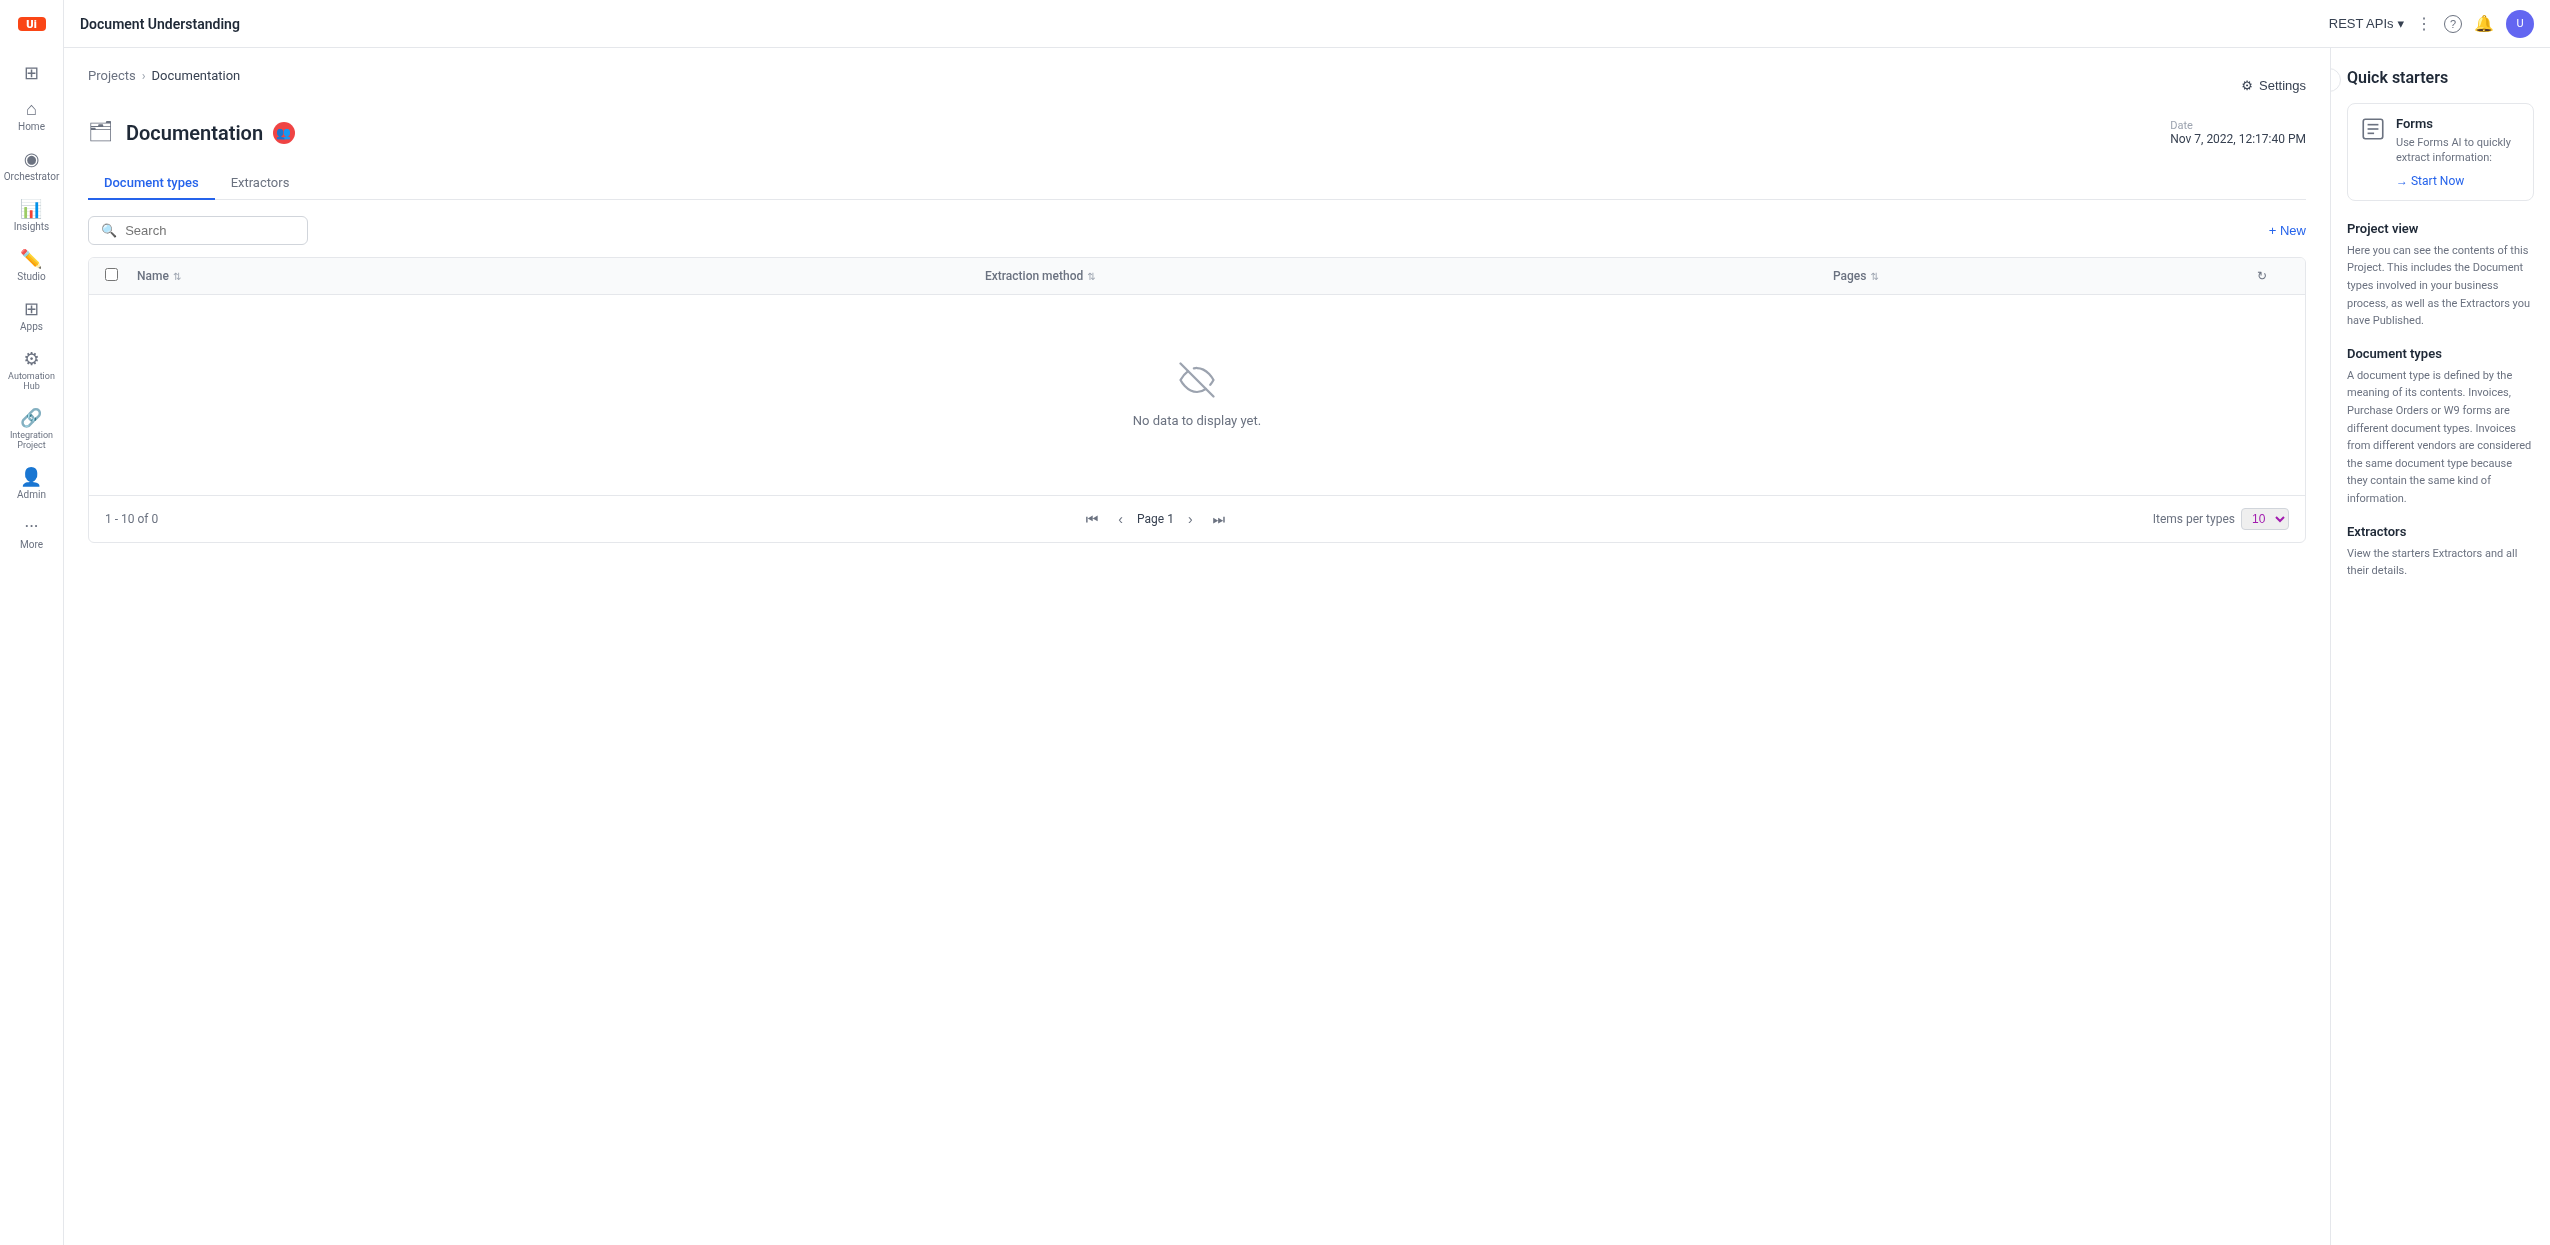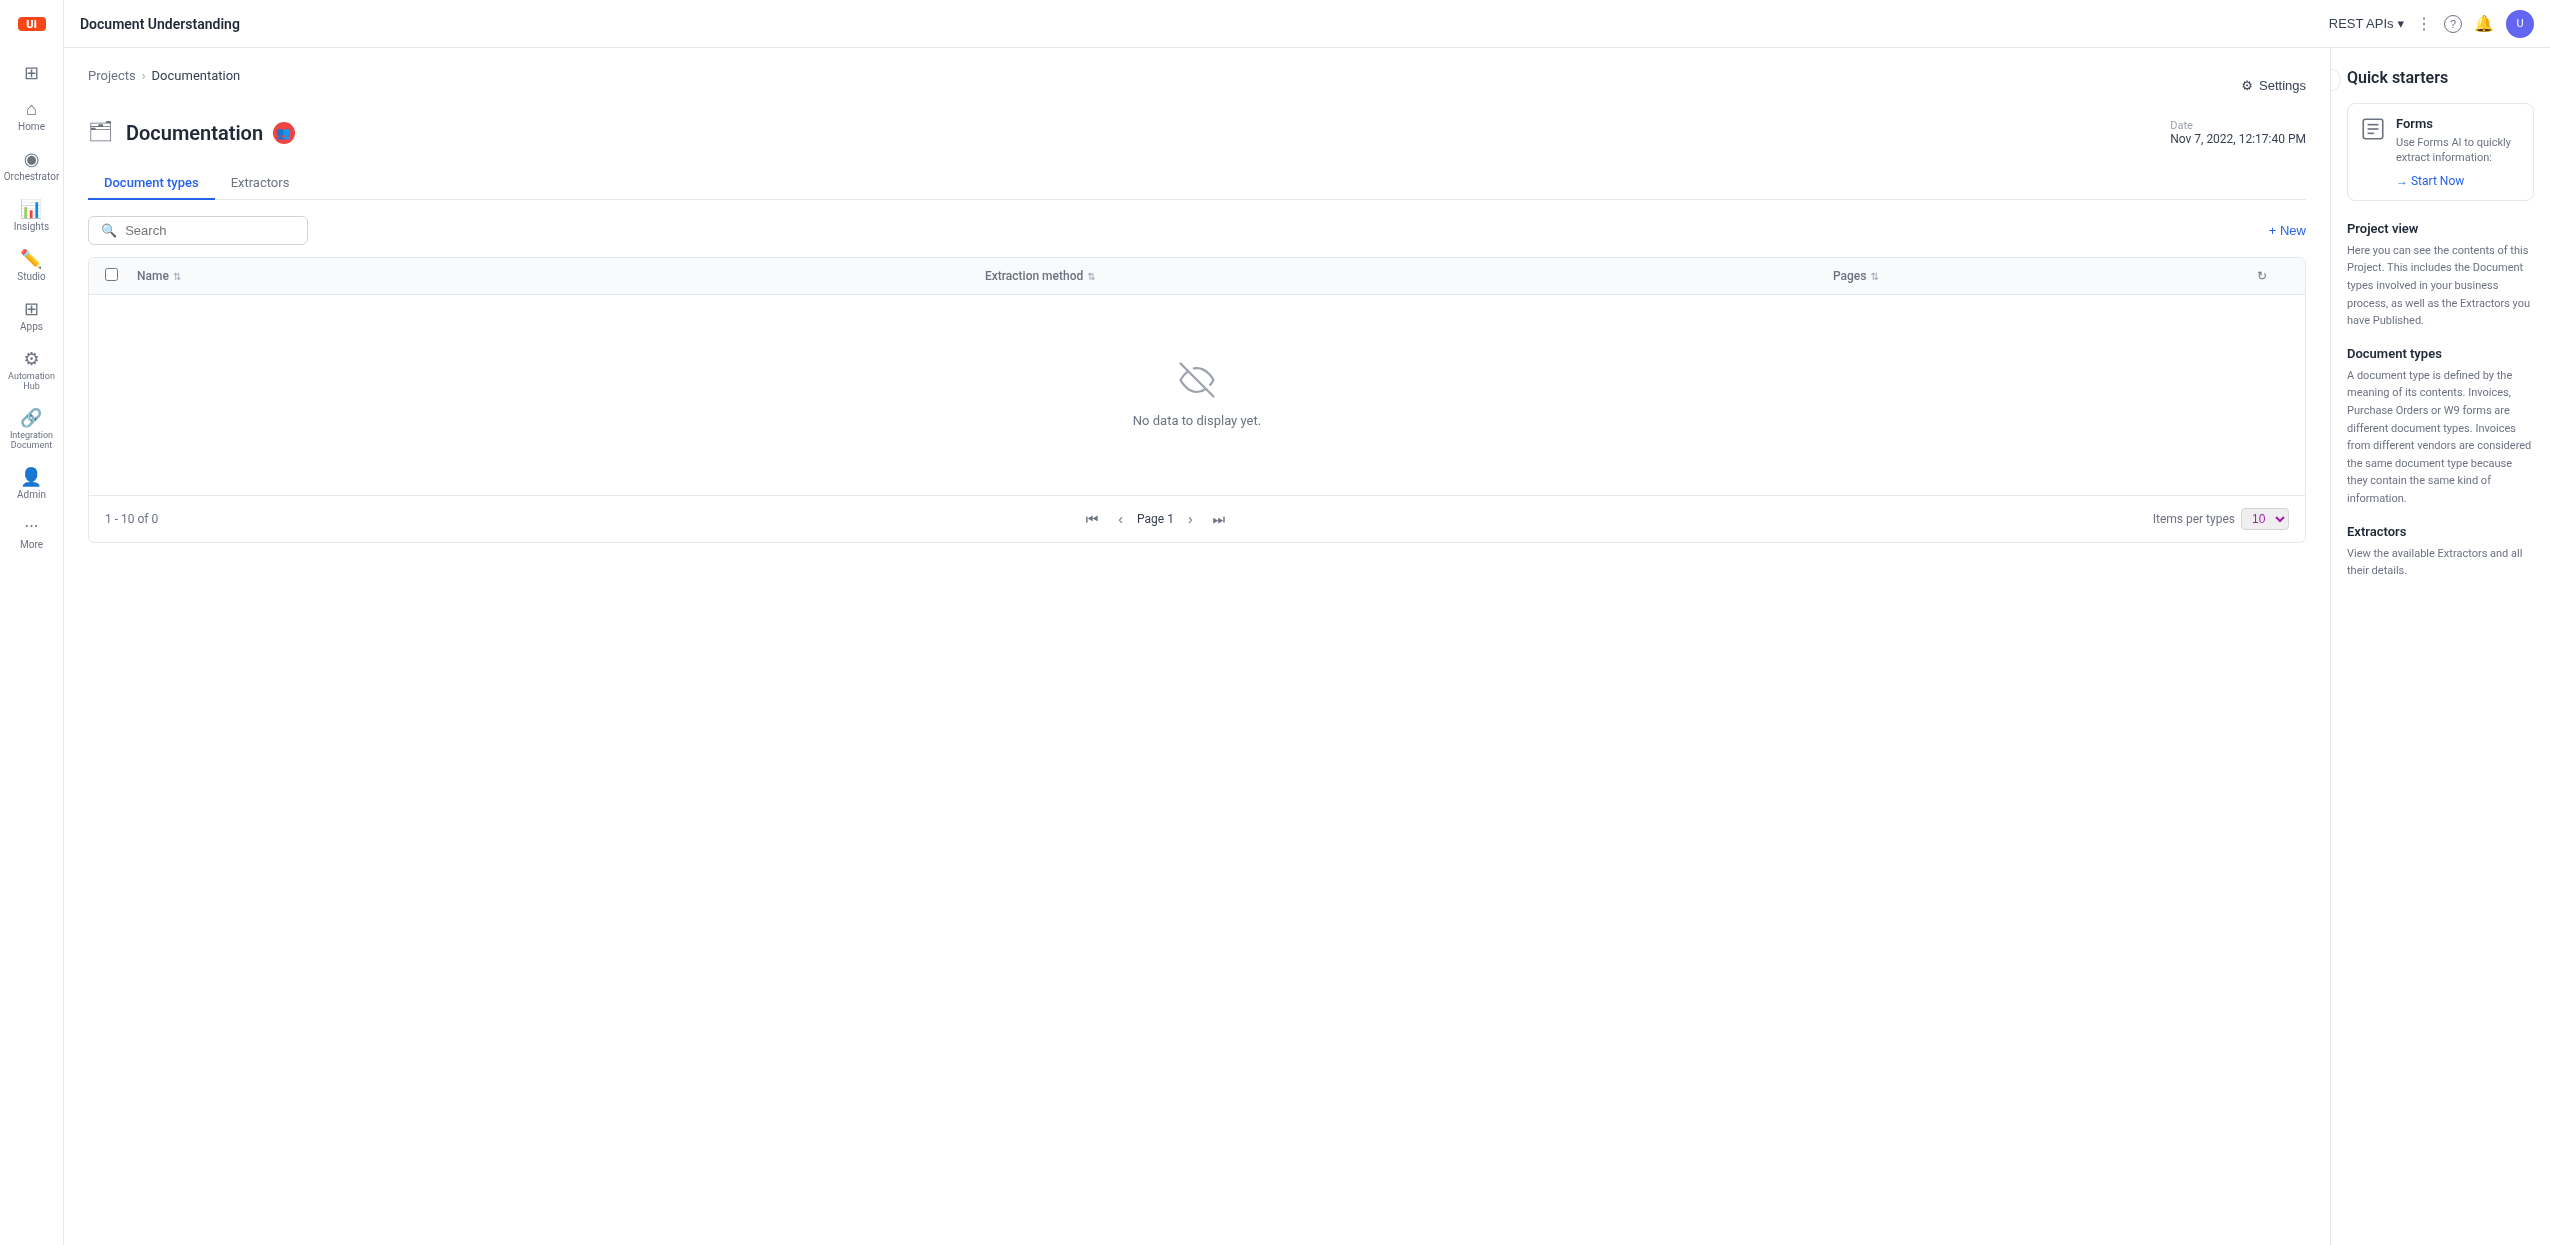--- a/index.html
+++ b/index.html
@@ -236,21 +236,21 @@
   <div class="sidebar-item">
     <span class="icon">⊞</span>
     <span>Apps</span>
   </div>
   <div class="sidebar-item">
     <span class="icon">⚙</span>
     <span style="font-size:9px;">Automation Hub</span>
   </div>
   <div class="sidebar-item">
     <span class="icon">🔗</span>
-    <span style="font-size:9px;">Integration Document</span>
+    <span style="font-size:9px;">Integration Project</span>
   </div>
   <div class="sidebar-item">
     <span class="icon">👤</span>
     <span>Admin</span>
   </div>
   <div class="sidebar-item">
     <span class="icon">···</span>
     <span>More</span>
   </div>
 </div>
@@ -410,18 +410,18 @@
           <div class="info-section-text">Here you can see the contents of this Project. This includes the Document types involved in your business process, as well as the Extractors you have Published.</div>
         </div>
 
         <div class="info-section">
           <div class="info-section-title">Document types</div>
           <div class="info-section-text">A document type is defined by the meaning of its contents. Invoices, Purchase Orders or W9 forms are different document types. Invoices from different vendors are considered the same document type because they contain the same kind of information.</div>
         </div>
 
         <div class="info-section">
           <div class="info-section-title">Extractors</div>
-          <div class="info-section-text">View the available Extractors and all their details.</div>
+          <div class="info-section-text">View the starters Extractors and all their details.</div>
         </div>
       </div>
     </div>
   </div>
 </div>
 
 </body></html>

